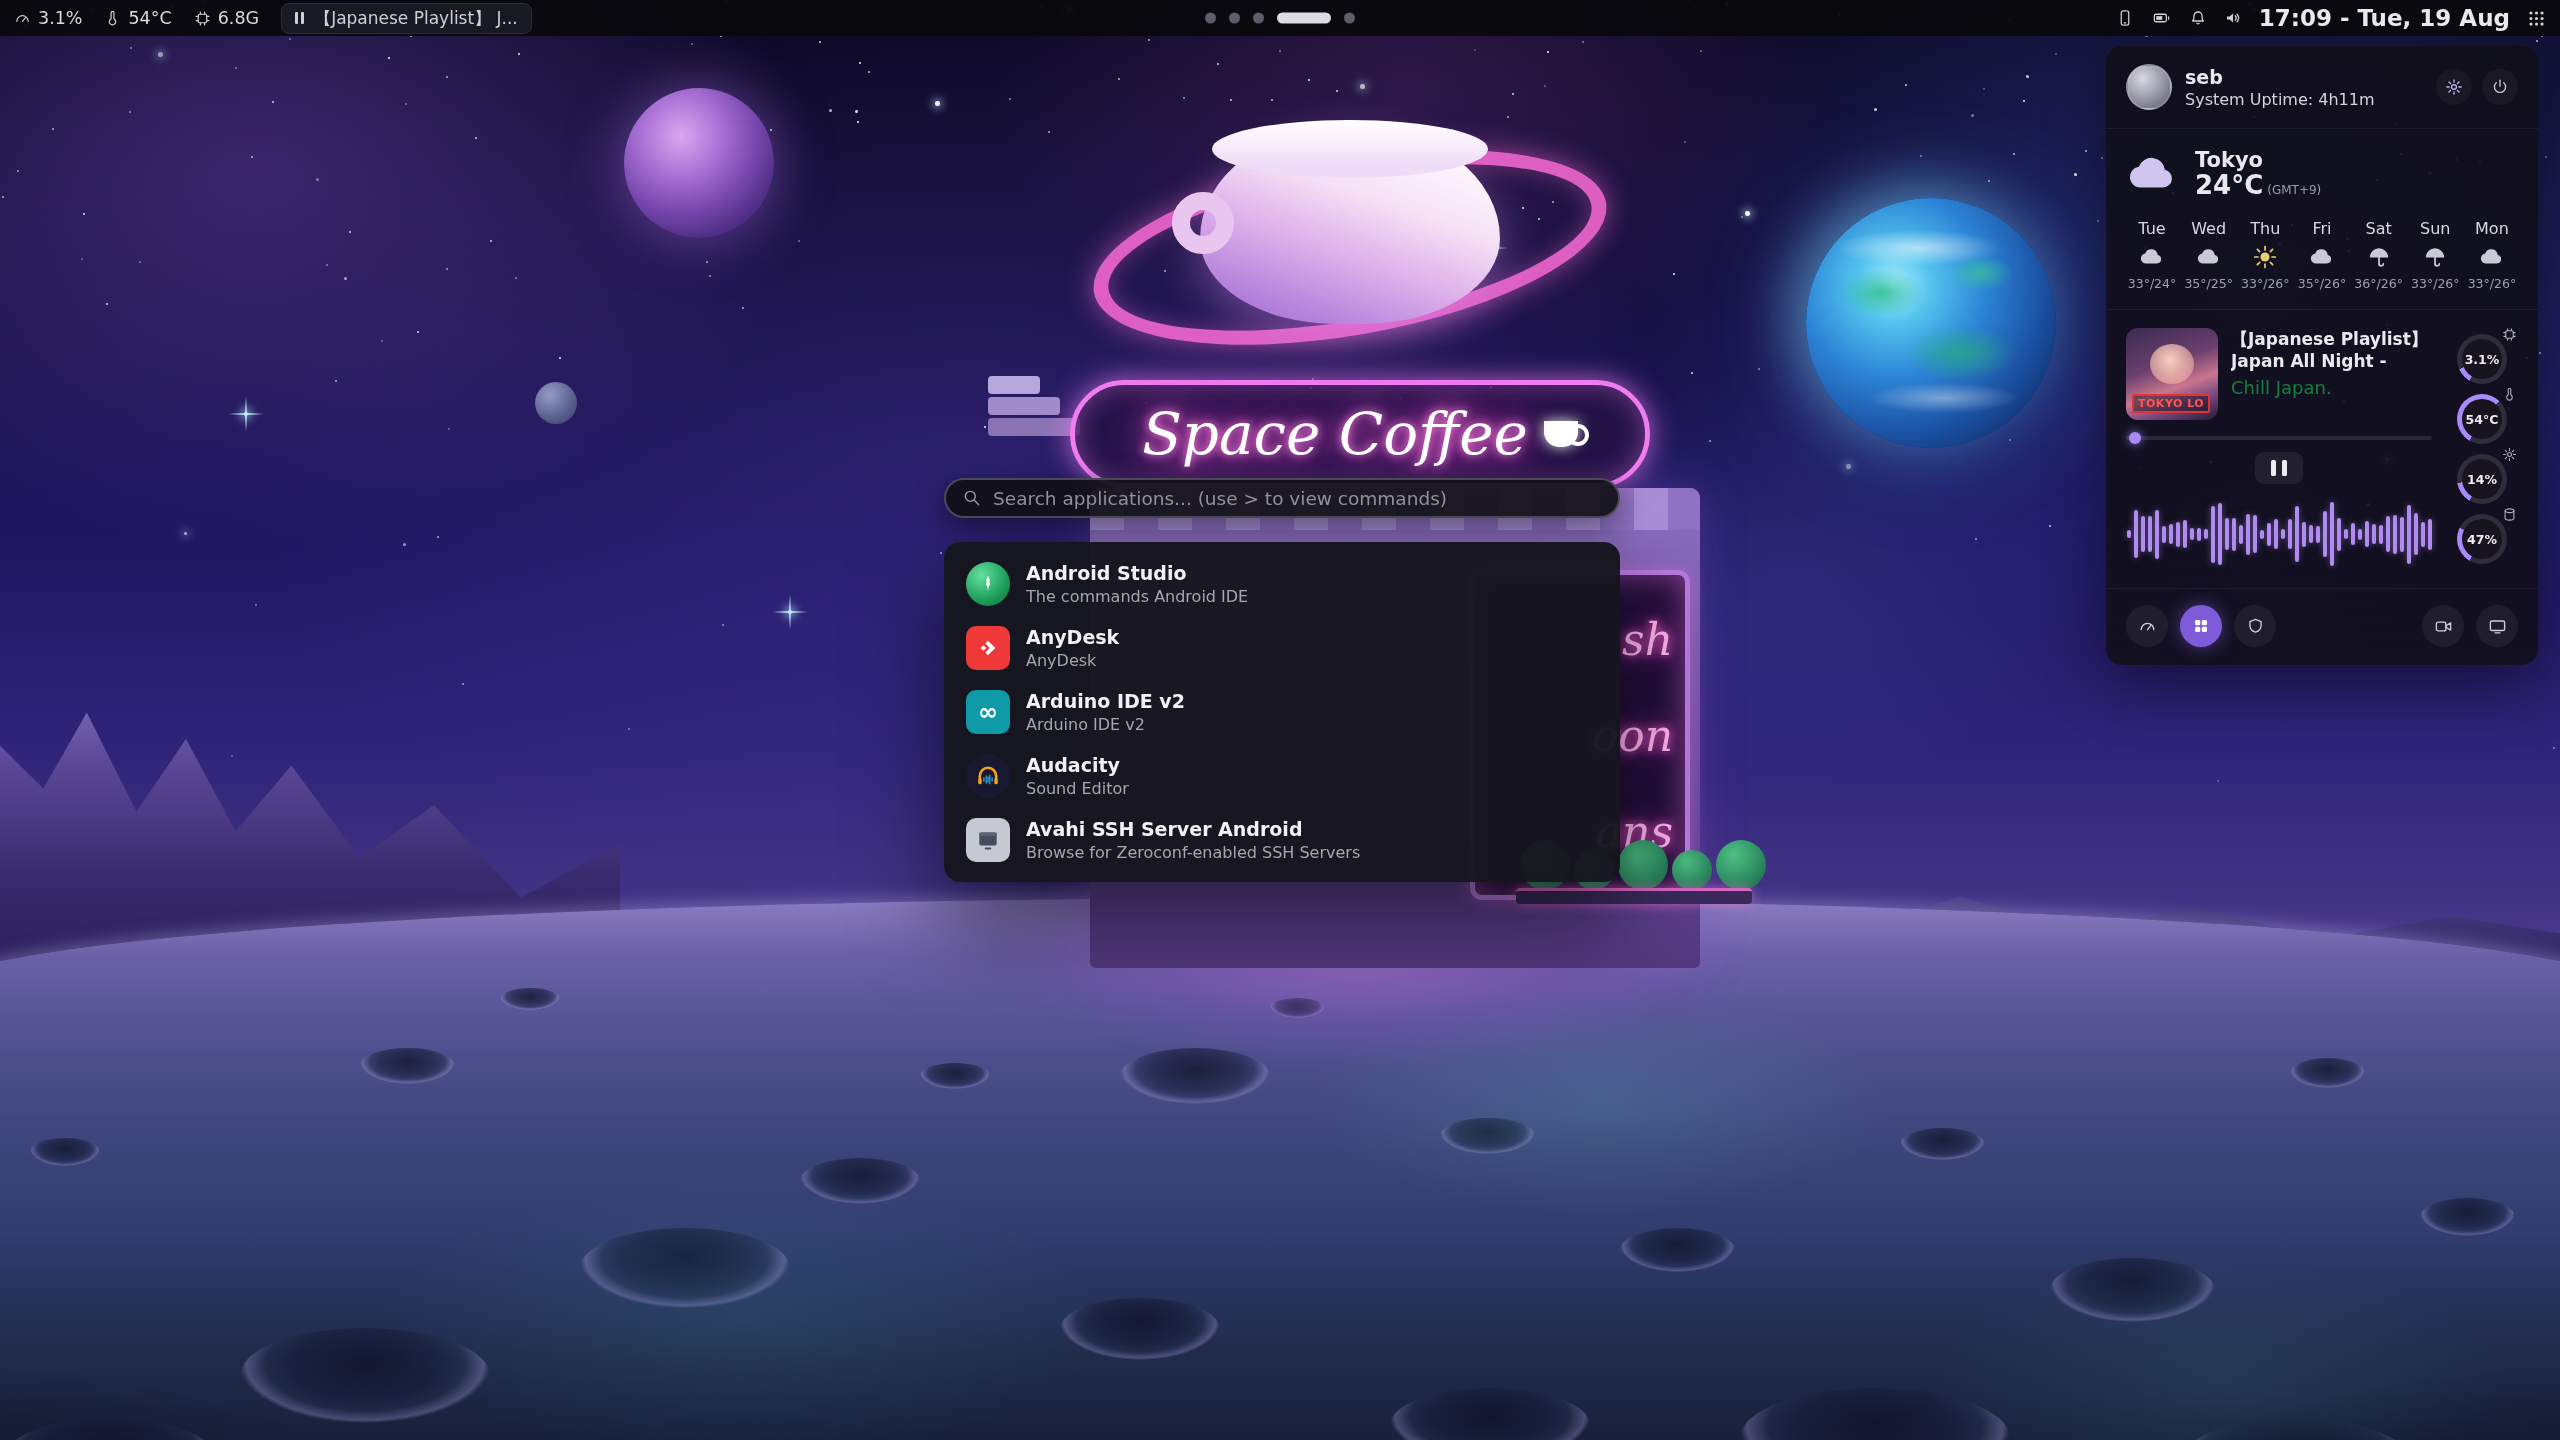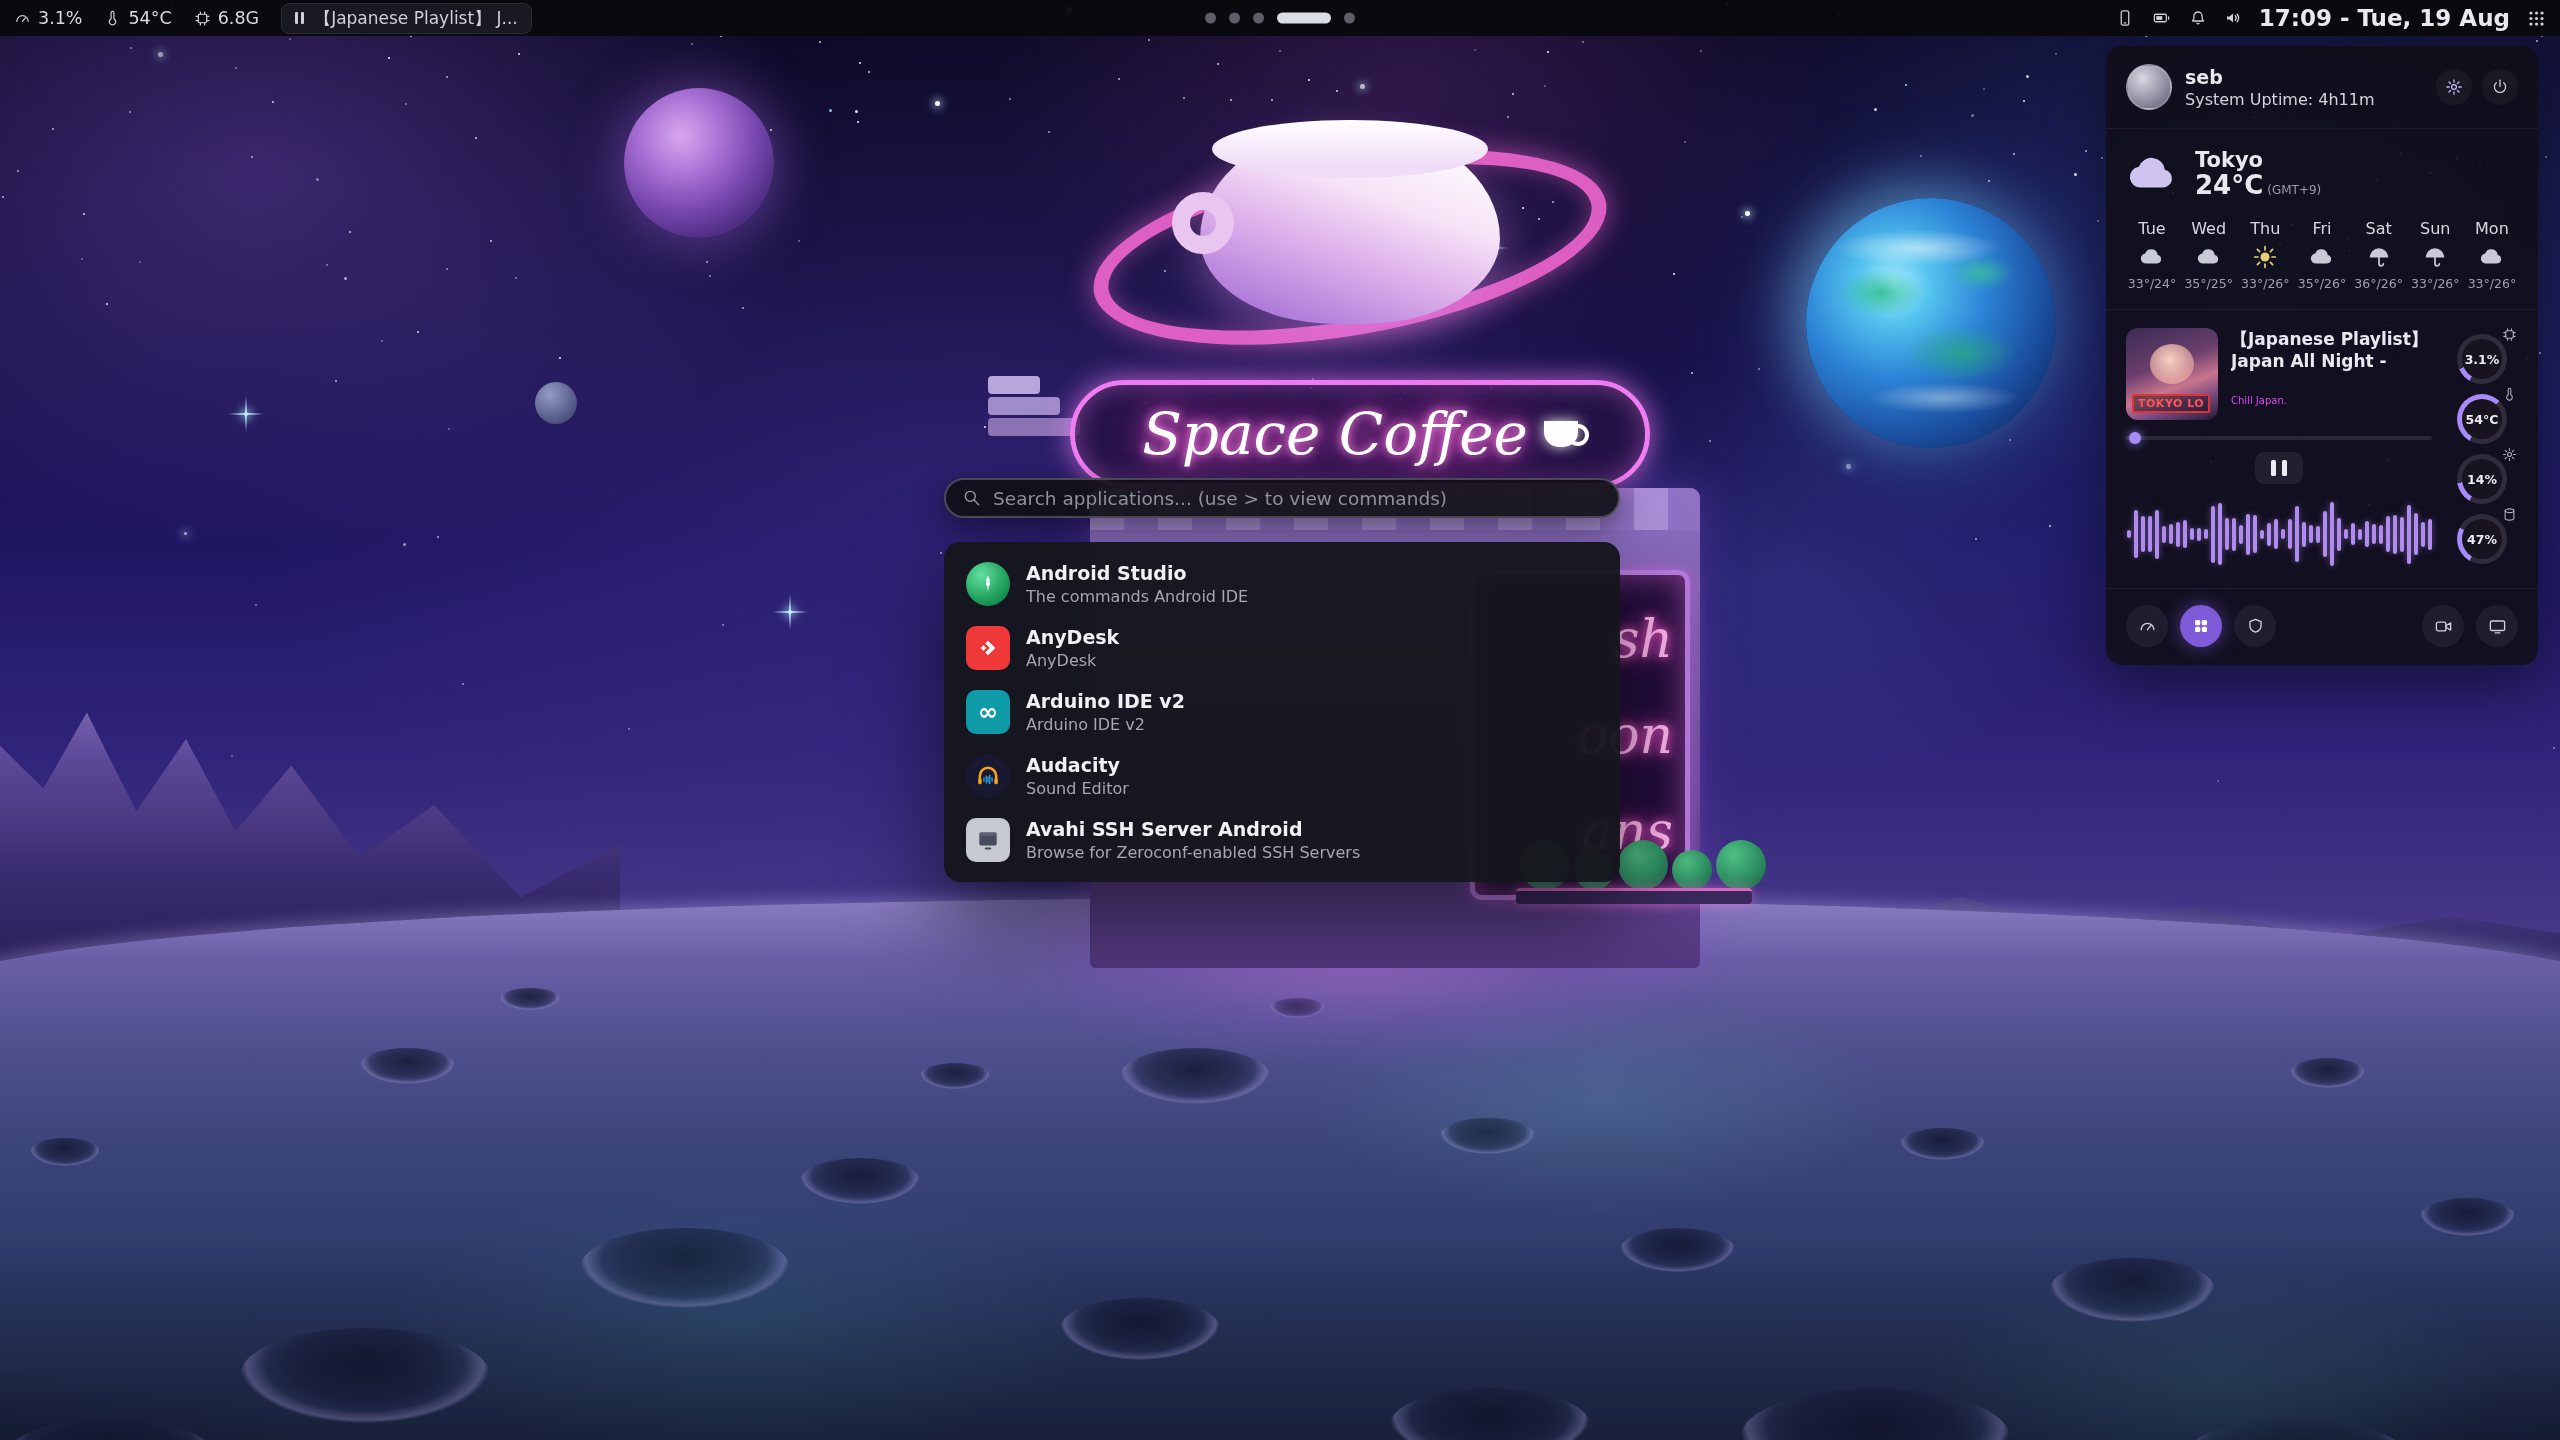--- a/index.html
+++ b/index.html
@@ -86,21 +86,21 @@
 .steps i:nth-child(3){width:92px;background:#8a74b4;margin-top:3px}
 .building{position:absolute;left:130px;top:348px;width:610px;height:480px;z-index:1;
  background:linear-gradient(180deg,#8f72c4 0%,#7a5cac 30%,#64479a 70%,#54387f 100%);
  border-radius:10px 10px 6px 6px;box-shadow:0 0 46px rgba(150,90,220,.3)}
 .awning{position:absolute;left:130px;top:348px;width:610px;height:42px;z-index:2;border-radius:10px 10px 0 0;
  background:repeating-linear-gradient(90deg,#a98fd6 0 34px,#8f72c4 34px 68px)}
 .shopwindow{position:absolute;left:510px;top:430px;width:220px;height:330px;z-index:2;
  background:#240f3c;border:5px solid #b77ae0;border-radius:12px;padding:16px 12px;
  display:flex;flex-direction:column;align-items:flex-end;justify-content:space-around;overflow:hidden;
  box-shadow:inset 0 0 30px rgba(236,110,230,.5),0 0 18px rgba(236,110,230,.45)}
-.shopwindow span{font-family:"DejaVu Serif","Liberation Serif",serif;font-style:italic;font-size:52px;color:#ffb6ef;
+.shopwindow span{font-family:"DejaVu Serif","Liberation Serif",serif;font-style:italic;font-size:44px;color:#ffb6ef;
  text-shadow:0 0 10px #ff66d8,0 0 22px #ff44c8}
 .bushes{position:absolute;left:560px;top:700px;z-index:3;display:flex;align-items:flex-end;gap:4px}
 .bushes i{width:50px;height:50px;border-radius:50%;
  background:radial-gradient(circle at 35% 30%,#4fc084,#2e8f63 55%,#1c5c44)}
 .bushes i:nth-child(2n){width:40px;height:40px}
 .planter{position:absolute;left:556px;top:748px;width:236px;height:16px;z-index:3;border-radius:4px;
  background:#3a2a5c;border-top:3px solid rgba(255,120,220,.8);box-shadow:0 0 12px rgba(255,120,220,.5)}
 
 
 .topbar{position:absolute;left:0;top:0;right:0;height:36px;z-index:50;background:rgba(8,8,12,.94);
@@ -159,21 +159,21 @@
 .mediasect{display:flex;gap:14px}
 .mmain{flex:1;min-width:0}
 .mhead{display:flex;gap:13px}
 .art{width:92px;height:92px;border-radius:12px;flex:none;position:relative;overflow:hidden;
  background:linear-gradient(160deg,#3a2b52 0%,#6b3f6e 40%,#c9758e 62%,#7a4a80 78%,#241a34 100%)}
 .art::before{content:"";position:absolute;left:24px;top:16px;width:44px;height:40px;border-radius:50%;
  background:radial-gradient(circle at 45% 40%,rgba(255,216,196,.95),rgba(255,190,170,.55) 70%,transparent)}
 .artlabel{position:absolute;left:6px;bottom:7px;border:2px solid #e03434;color:#ff5555;font-size:11px;font-weight:bold;
  letter-spacing:.5px;padding:1px 4px;background:rgba(10,6,14,.45);border-radius:2px}
 .mtitle{font-size:17px;font-weight:bold;line-height:1.3;max-height:46px;overflow:hidden}
-.msub{font-size:10px;color:#d946ef;margin-top:21px}
+.msub{font-size:18px;color:#15803d;margin-top:3px}
 .prog{margin-top:16px;height:4px;border-radius:2px;background:rgba(255,255,255,.10);position:relative;cursor:pointer}
 .knob{position:absolute;left:3%;top:50%;transform:translate(-50%,-50%);width:12px;height:12px;border-radius:50%;
  background:#a78bfa;box-shadow:0 0 10px rgba(167,139,250,.85)}
 .pausebtn{margin:12px auto 0;width:48px;height:32px;border-radius:9px;background:rgba(255,255,255,.07);
  display:flex;align-items:center;justify-content:center;gap:6px;cursor:pointer}
 .pausebtn i{width:5px;height:16px;background:#ecebf2;border-radius:1.5px}
 #waveform{margin-top:14px;height:72px;display:flex;align-items:center;justify-content:center;gap:3px}
 .wbar{width:4px;border-radius:2px;background:#b18cf0;box-shadow:0 0 6px rgba(177,140,240,.5)}
 .gcol{width:72px;flex:none;display:flex;flex-direction:column;justify-content:space-between;align-items:center;padding:6px 0}
 .g{position:relative;width:50px;height:50px}

